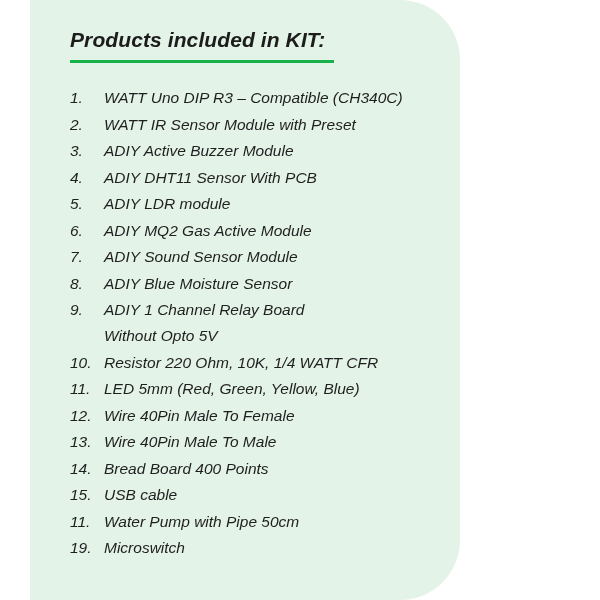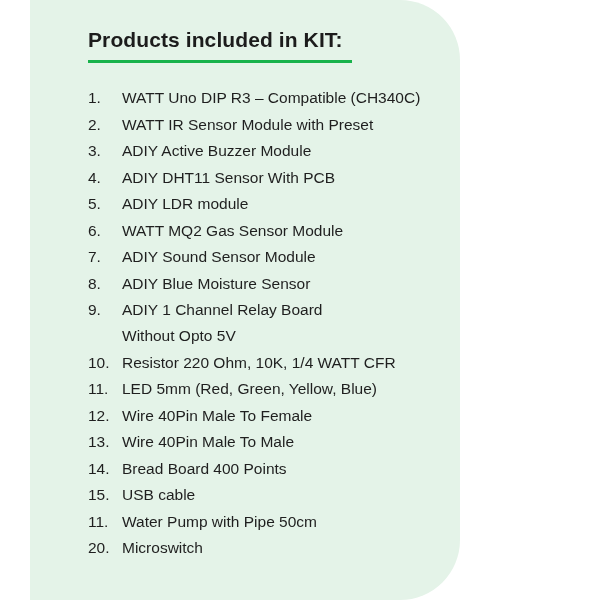--- a/index.html
+++ b/index.html
@@ -30,21 +30,22 @@
     border-top-right-radius: 60px;
     border-bottom-right-radius: 60px;
   }
   .content {
     position: absolute;
     left: 30px;
     top: 0;
     width: 430px;
     height: 600px;
     box-sizing: border-box;
-    padding: 28px 18px 0 58px;
+    padding: 28px 18px 0 40px;
+    font-style: italic;
   }
   .title {
     font-size: 21px;
     font-weight: bold;
     color: #1c1c1c;
     letter-spacing: 0.1px;
     margin: 0;
     padding: 0 0 8px 0;
     display: inline-block;
   }
@@ -102,21 +103,21 @@
       <li>
         <span class="num">4.</span>
         <span class="txt">ADIY DHT11 Sensor With PCB</span>
       </li>
       <li>
         <span class="num">5.</span>
         <span class="txt">ADIY LDR module</span>
       </li>
       <li>
         <span class="num">6.</span>
-        <span class="txt">WATT MQ2 Gas Sensor Module</span>
+        <span class="txt">ADIY MQ2 Gas Active Module</span>
       </li>
       <li>
         <span class="num">7.</span>
         <span class="txt">ADIY Sound Sensor Module</span>
       </li>
       <li>
         <span class="num">8.</span>
         <span class="txt">ADIY Blue Moisture Sensor</span>
       </li>
       <li>
@@ -146,18 +147,18 @@
       </li>
       <li>
         <span class="num">15.</span>
         <span class="txt">USB cable</span>
       </li>
       <li>
         <span class="num">11.</span>
         <span class="txt">Water Pump with Pipe 50cm</span>
       </li>
       <li>
-        <span class="num">20.</span>
+        <span class="num">19.</span>
         <span class="txt">Microswitch</span>
       </li>
     </ol>
   </div>
 </div>
 
 </body></html>

